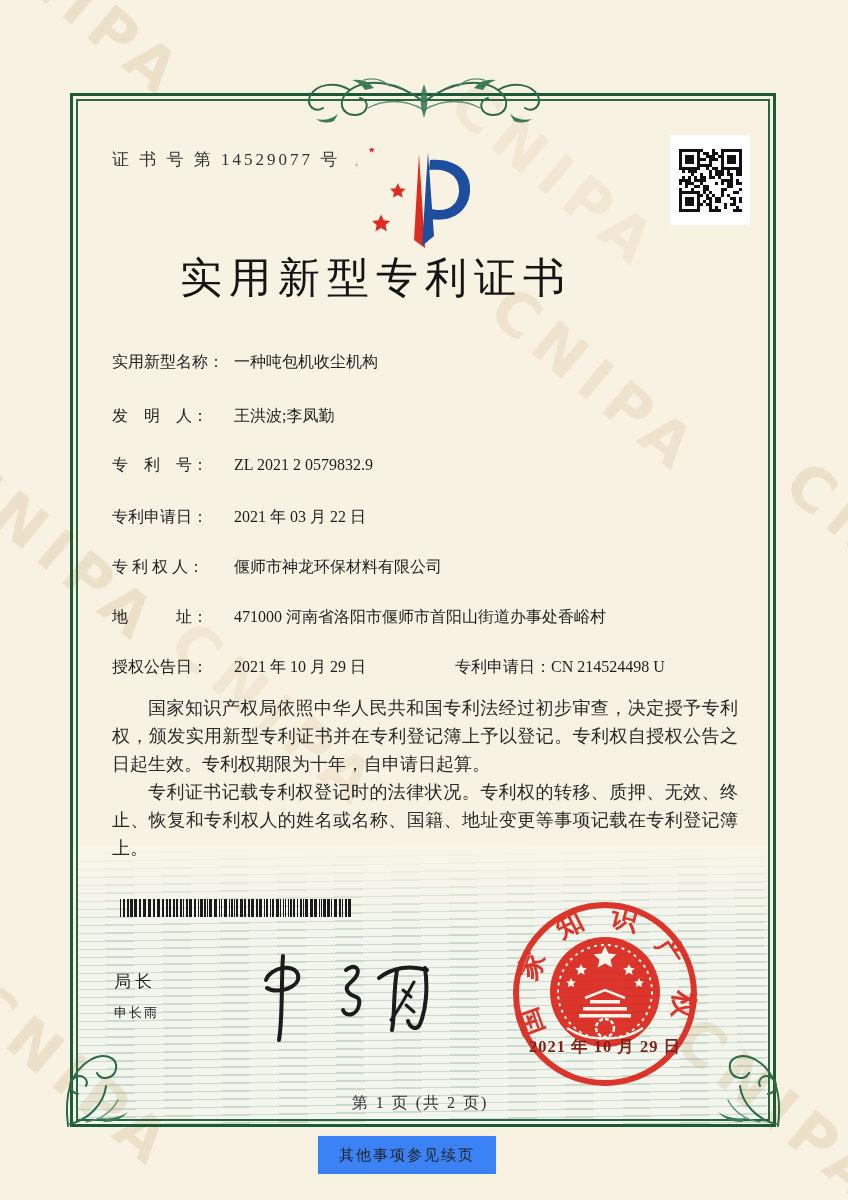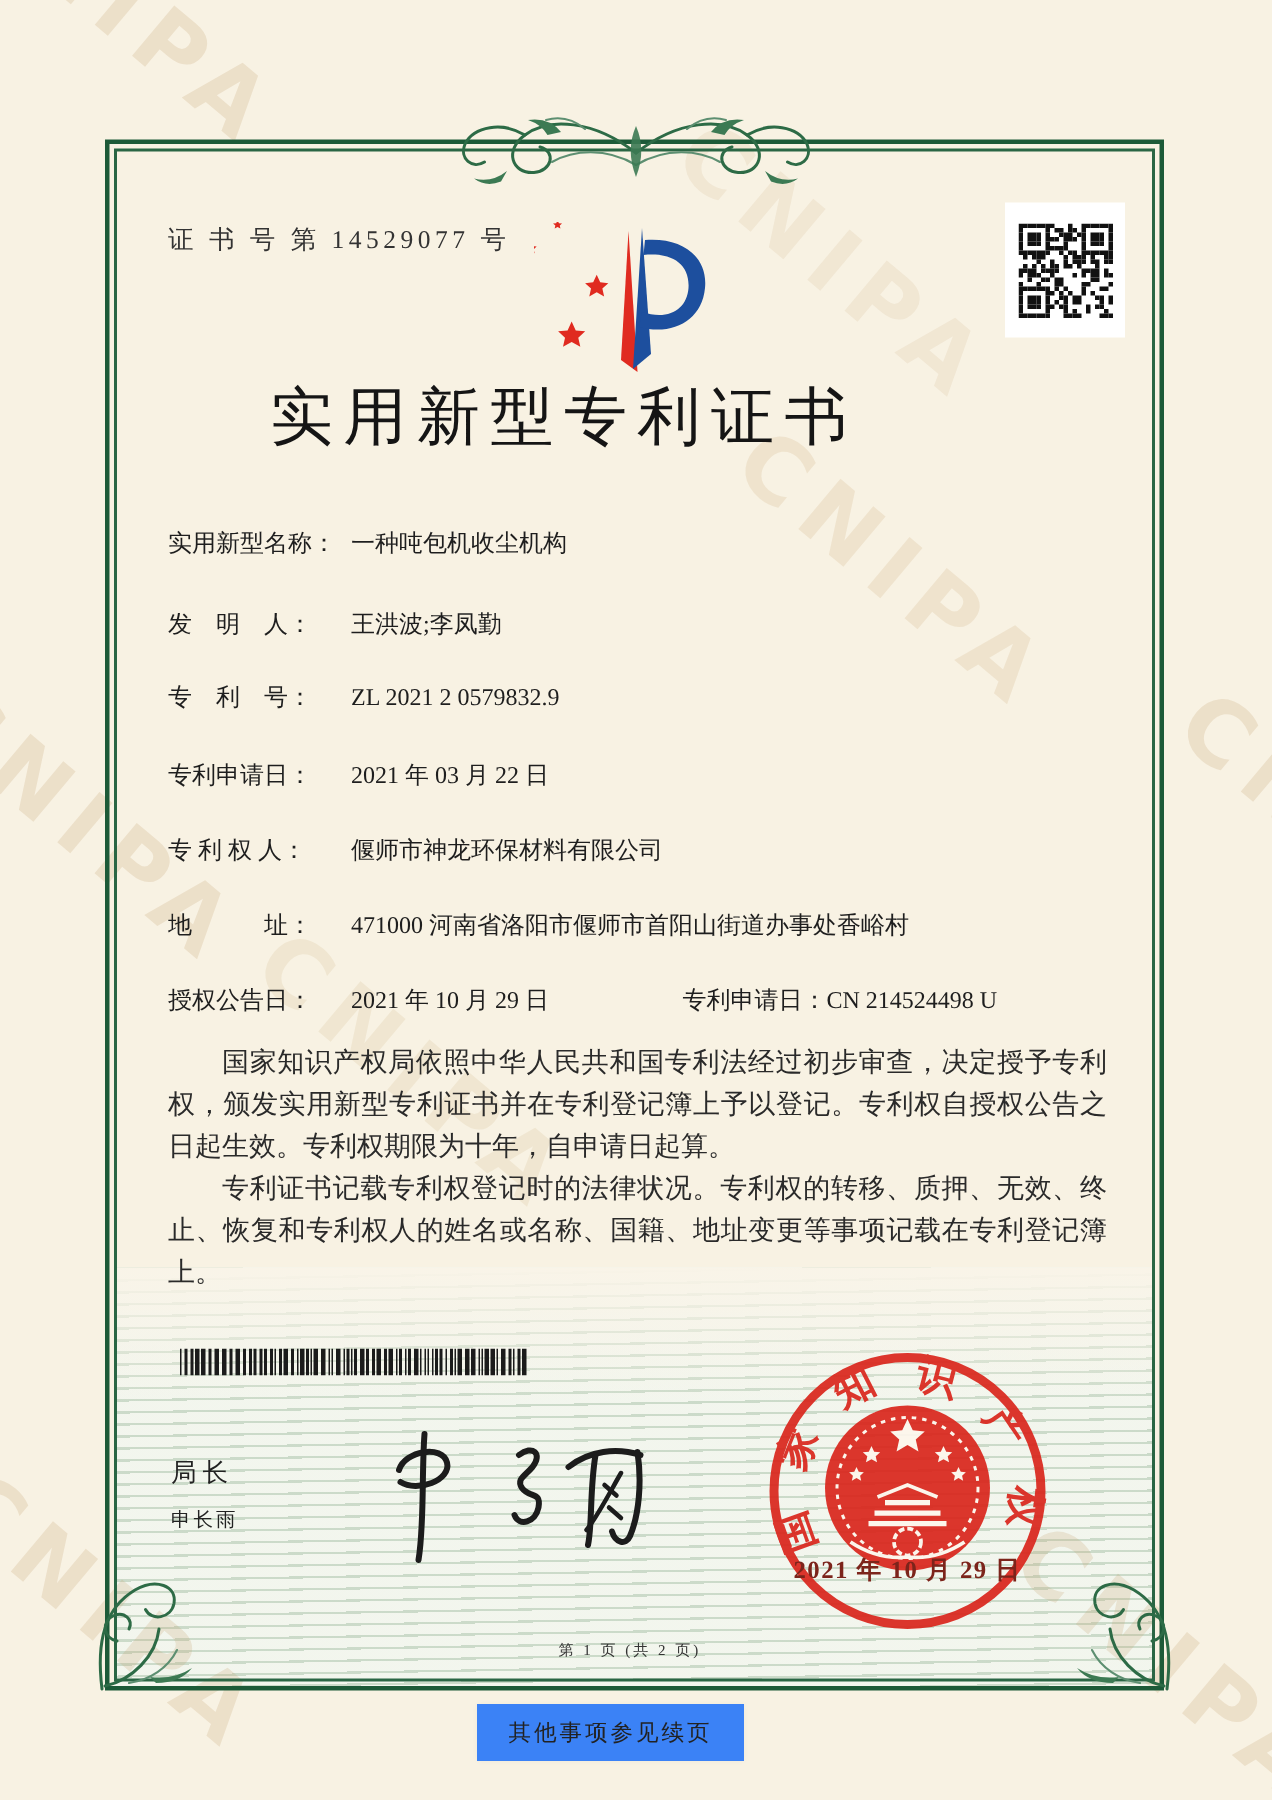--- a/index.html
+++ b/index.html
@@ -47,21 +47,21 @@
   .field-row{left:112px;width:640px;font-size:16px;color:#1e1e1e;z-index:4;white-space:nowrap;}
   .field-label{display:inline-block;min-width:122px;}
   .grant-no{position:absolute;left:343px;top:0;white-space:nowrap;}
   .body-text{
     left:112px;top:694px;width:626px;font-size:18px;line-height:28px;
     text-align:justify;color:#2a2a2a;z-index:4;
   }
   .body-text p{margin:0;text-indent:2em;}
   .sig-title{left:114px;top:970px;font-size:17px;letter-spacing:4px;color:#222;z-index:5;}
   .sig-name{left:114px;top:1004px;font-size:13px;letter-spacing:2px;color:#222;z-index:5;}
-  .footer-page{left:70px;top:1093px;width:700px;text-align:center;font-size:10px;letter-spacing:2px;color:#333;z-index:5;}
+  .footer-page{left:70px;top:1093px;width:700px;text-align:center;font-size:16px;letter-spacing:2px;color:#333;z-index:5;}
   .cont-box{
     left:318px;top:1136px;width:178px;height:38px;background:#3b82f6;
     display:flex;align-items:center;justify-content:center;
     font-size:15px;letter-spacing:2px;color:#222;z-index:5;
     box-shadow:0 0 4px rgba(0,0,0,0.04);
   }
   .seal-wrap{left:505px;top:894px;width:200px;height:200px;z-index:5;}
   .seal-date{
     left:515px;top:1036px;width:180px;text-align:center;
     font-size:16.5px;font-weight:bold;color:#7c241b;letter-spacing:1px;z-index:6;

